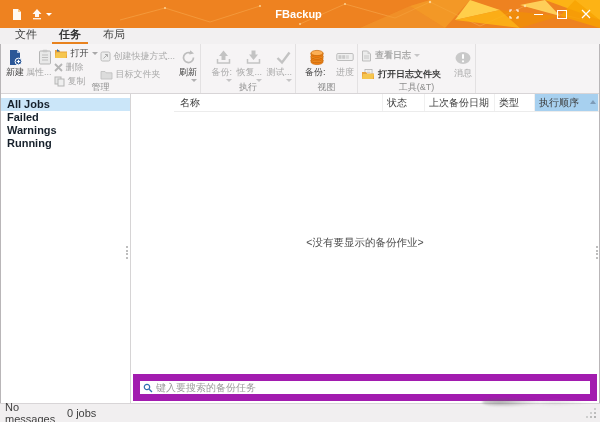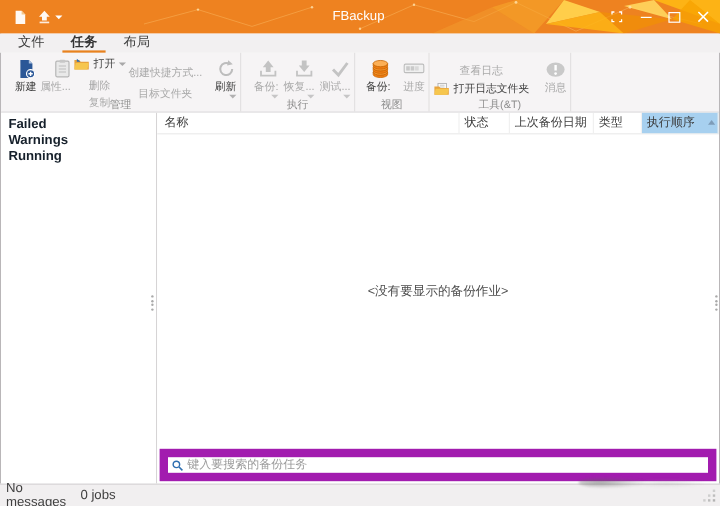--- a/index.html
+++ b/index.html
@@ -1,56 +1,56 @@
 <!DOCTYPE html>
 <html><head>
 <meta charset="utf-8">
 <style>
   html,body{margin:0;padding:0;background:#ddd;font-family:"Liberation Sans","DejaVu Sans",sans-serif;}
   .window{position:relative;width:600px;height:422px;background:#fff;overflow:hidden;
           box-shadow:inset -1px 0 0 #b9b6b8, inset 1px 0 0 #b9b6b8, inset 0 -1px 0 #b9b6b8;}
   
-  .titlebar{position:absolute;left:0;top:0;width:600px;height:28px;background:#ee8220;overflow:hidden;}
+  .titlebar{position:absolute;left:0;top:0;width:600px;height:28px;background:#ee8220;overflow:hidden;font-weight:bold;}
   .deco{position:absolute;left:0;top:0;}
   .qat{position:absolute;left:12px;top:0;height:28px;display:flex;align-items:center;gap:9px;z-index:3;}
   .qat-btn{display:flex;align-items:center;gap:3px;cursor:default;}
   .title{position:absolute;left:50%;top:0;transform:translateX(-53%);height:28px;line-height:28px;
          color:#fff;font-size:11px;z-index:3;white-space:nowrap;}
   .controls{position:absolute;right:2px;top:0;height:28px;display:flex;z-index:3;}
   .wc{width:24px;height:28px;display:flex;align-items:center;justify-content:center;color:#fff;}
   .min-glyph{width:9px;height:1px;background:#fff;}
   .max-glyph{width:8px;height:7px;border:1px solid #fff;}
   .caret-down{width:0;height:0;border-left:3px solid transparent;border-right:3px solid transparent;border-top:3px solid #fff;}
   
-  .tabrow{position:absolute;left:0;top:28px;width:600px;height:16px;background:#f2f0f1;display:flex;padding-left:4px;box-sizing:border-box;}
+  .tabrow{position:absolute;left:0;top:28px;width:600px;height:16px;background:#f2f0f1;display:flex;padding-left:4px;box-sizing:border-box;font-family:Liberation Mono, monospace;}
   .tab{height:16px;line-height:15px;padding:0 11px;font-size:11px;color:#3d3d3d;position:relative;cursor:default;}
   .tab.active{font-weight:bold;color:#343434;}
   .tab.active::after{content:"";position:absolute;left:4px;right:4px;bottom:0;height:2px;background:#e8821e;}
   
   .ribbon{position:absolute;left:1px;top:44px;width:598px;height:49px;background:#f6f4f5;border-bottom:1px solid #d8d5d7;
           display:flex;align-items:stretch;}
   .rgroup{position:relative;border-right:1px solid #e3e1e2;padding:2px 3px 11px 3px;display:flex;align-items:flex-start;gap:2px;}
   .rgroup-label{position:absolute;left:0;right:0;bottom:0;height:11px;line-height:11px;text-align:center;
                 font-size:9px;color:#8d8d8d;white-space:nowrap;}
   .bigbtn{width:30px;display:flex;flex-direction:column;align-items:flex-end;padding-top:1px;font-size:9px;color:#3f3f3f;cursor:default;}
   .bigbtn .bicon{height:20px;display:flex;align-items:center;justify-content:center;}
   .bigbtn .blabel{line-height:10px;white-space:nowrap;}
   .bigbtn .chev{margin-top:2px;}
   .chev{width:0;height:0;border-left:3px solid transparent;border-right:3px solid transparent;border-top:3px solid;opacity:.75;}
   .smallcol{display:flex;flex-direction:column;justify-content:flex-start;gap:3px;padding-top:2px;}
   .smallbtn{display:flex;align-items:center;gap:3px;font-size:9px;color:#3f3f3f;height:11px;white-space:nowrap;cursor:default;}
-  .disabled{color:#a9a9a9;flex-direction:column;}
+  .disabled{color:#a9a9a9;}
   .rfiller{flex:1;}
   
   .main{position:absolute;left:1px;top:94px;width:598px;bottom:19px;display:flex;background:#fff;}
   .sidebar{width:130px;border-right:1px solid #d6d4d5;padding-top:4px;box-sizing:border-box;background:#fff;}
   .sbitem{font-size:11px;font-weight:bold;color:#16202b;height:13px;line-height:13px;padding-left:6px;cursor:default;}
   .sbitem.selected{background:#cbe6f9;}
   .listarea{flex:1;display:flex;flex-direction:column;position:relative;background:#fff;}
-  .lheader{height:17px;display:flex;align-items:center;font-size:10px;color:#3c3c3c;border-bottom:1px solid #ececec;}
+  .lheader{height:17px;display:flex;align-items:center;font-size:10px;color:#3c3c3c;border-bottom:1px solid #ececec;margin-left:43px;}
   .hcell{height:17px;line-height:17px;box-shadow:inset -1px 0 0 #f0f0f0;padding-left:4px;box-sizing:border-box;white-space:nowrap;overflow:hidden;cursor:default;}
   .hc-name{flex:1;padding-left:6px;}
   .hc-status{width:42px;}
   .hc-date{width:70px;}
   .hc-type{width:40px;}
   .hc-order{width:64px;background:#a7d0ef;position:relative;}
   .sortmark{position:absolute;right:3px;top:6px;width:0;height:0;
             border-left:3px solid transparent;border-right:3px solid transparent;border-bottom:4px solid #7e9cb8;}
   .emptyzone{flex:1;position:relative;}
   .emptymsg{position:absolute;left:50%;top:50%;transform:translate(-50%,-50%);font-size:10.5px;color:#4d4d4d;white-space:nowrap;}
@@ -281,21 +281,21 @@
             <rect x="6.2" y="3.2" width="3" height="3.6" fill="#c9c9c9"></rect>
             <rect x="9.9" y="3.2" width="3" height="3.6" fill="#d9d9d9"></rect>
           </svg>
         </span>
         <span class="blabel">进度</span>
       </div>
       <span class="rgroup-label">视图</span>
     </div>
 
     <div class="rgroup" style="width:118px;box-sizing:border-box;">
-      <div class="smallcol" style="gap:8px;padding-top:4px;">
+      <div class="smallcol" style="gap:8px;padding-top:4px;font-weight:bold;">
         <div class="smallbtn disabled">
           <svg width="11" height="12" viewBox="0 0 11 12">
             <path d="M1.5 1 h5 l3 3 v7 h-8 z" fill="#ececec" stroke="#bdbdbd"></path>
             <path d="M6.5 1 l3 3 h-3 z" fill="#cfcfcf"></path>
             <path d="M3 6 h5 M3 8 h5" stroke="#c4c4c4" stroke-width="0.9"></path>
           </svg>
           <span>查看日志</span>
           <span class="chev" style="color:#b5b5b5;"></span>
         </div>
         <div class="smallbtn">
@@ -319,20 +319,21 @@
         <span class="blabel">消息</span>
       </div>
       <span class="rgroup-label">工具(&amp;T)</span>
     </div>
 
     <div class="rfiller"></div>
   </div>
 
   <div class="main">
     <div class="sidebar">
+      <div class="sbitem selected">All Jobs</div>
       <div class="sbitem">Failed</div>
       <div class="sbitem">Warnings</div>
       <div class="sbitem">Running</div>
     </div>
 
     <div class="listarea">
       <div class="lheader">
         <div class="hcell hc-name">名称</div>
         <div class="hcell hc-status">状态</div>
         <div class="hcell hc-date">上次备份日期</div>

